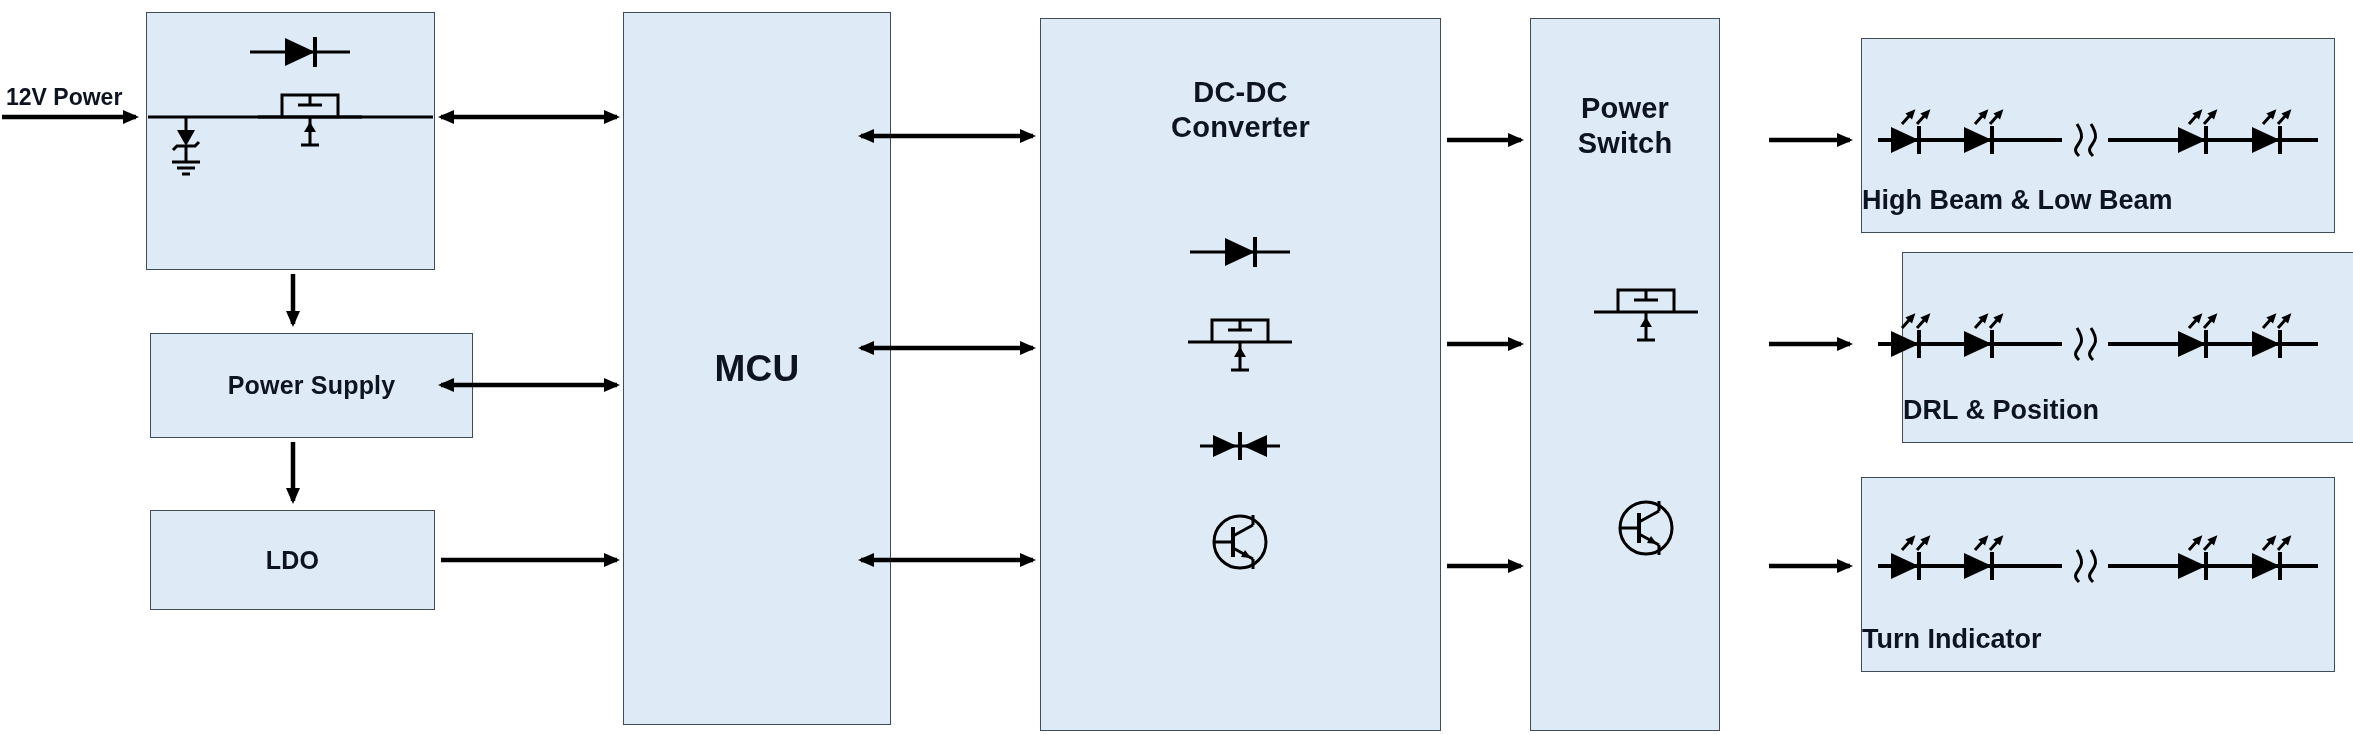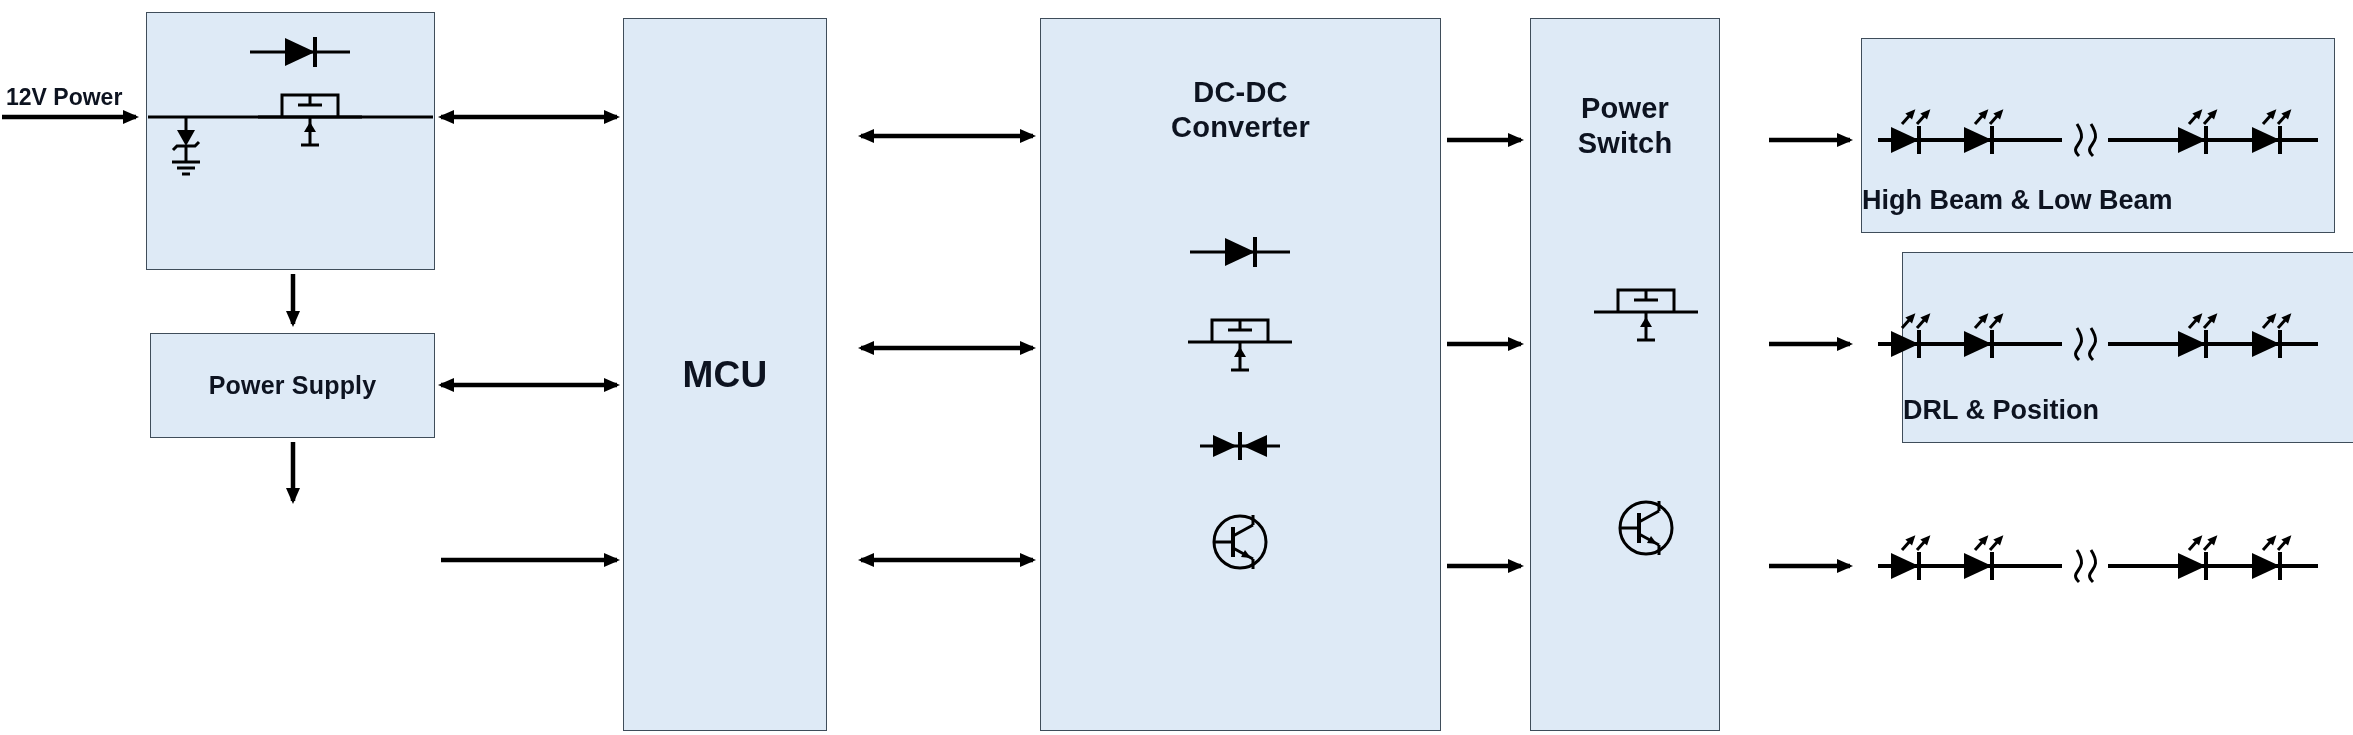--- a/index.html
+++ b/index.html
@@ -40,45 +40,51 @@
   .fl  { fill:var(--line,#000);  stroke:none; }
   .arrow { stroke:var(--line,#000); stroke-width:4.5; fill:none; }
 </style>
 </head>
 <body>
 
 <div class="stage">
 
   <div class="box" style="left:146px;top:12px;width:289px;height:258px"></div>
 
-  <div class="box center" style="left:150px;top:333px;width:285px;height:105px">
+  <div class="box center" style="left:150px;top:333px;width:323px;height:105px">
     <span class="blabel">Power Supply</span>
   </div>
 
-
-  <div class="box center" style="left:623px;top:18px;width:204px;height:713px">
+  <div class="box center" style="left:150px;top:510px;width:285px;height:100px">
+    <span class="blabel">LDO</span>
+  </div>
+
+  <div class="box center" style="left:623px;top:12px;width:268px;height:713px">
     <span class="blabel xl">MCU</span>
   </div>
 
   <div class="box" style="left:1040px;top:18px;width:401px;height:713px">
     <span class="blabel lg toplabel" style="width:230px;margin:56px auto 4px">DC-DC Converter</span>
   </div>
 
   <div class="box" style="left:1530px;top:18px;width:190px;height:713px">
     <span class="blabel lg toplabel" style="width:150px;margin:72px auto 0">Power Switch</span>
   </div>
 
   <div class="box" style="left:1861px;top:38px;width:474px;height:195px">
     <div class="bottomlabel">High Beam &amp; Low Beam</div>
   </div>
 
   <div class="box" style="left:1902px;top:252px;width:530px;height:191px">
     <div class="bottomlabel">DRL &amp; Position</div>
   </div>
 
+  <div class="box" style="left:1861px;top:477px;width:474px;height:195px">
+    <div class="bottomlabel">Turn Indicator</div>
+  </div>
 
   <div class="freelabel" style="left:6px;top:84px">12V Power</div>
 
   <svg id="overlay" width="2353" height="735" viewBox="0 0 2353 735">
     <defs>
       <marker id="ah" markerWidth="18" markerHeight="16" refX="13" refY="7" orient="auto-start-reverse" markerUnits="userSpaceOnUse">
         <path d="M0,0 L16,7 L0,14 Z" style="fill:var(--line,#000)"></path>
       </marker>
 
       <g id="sym-emarrow">

